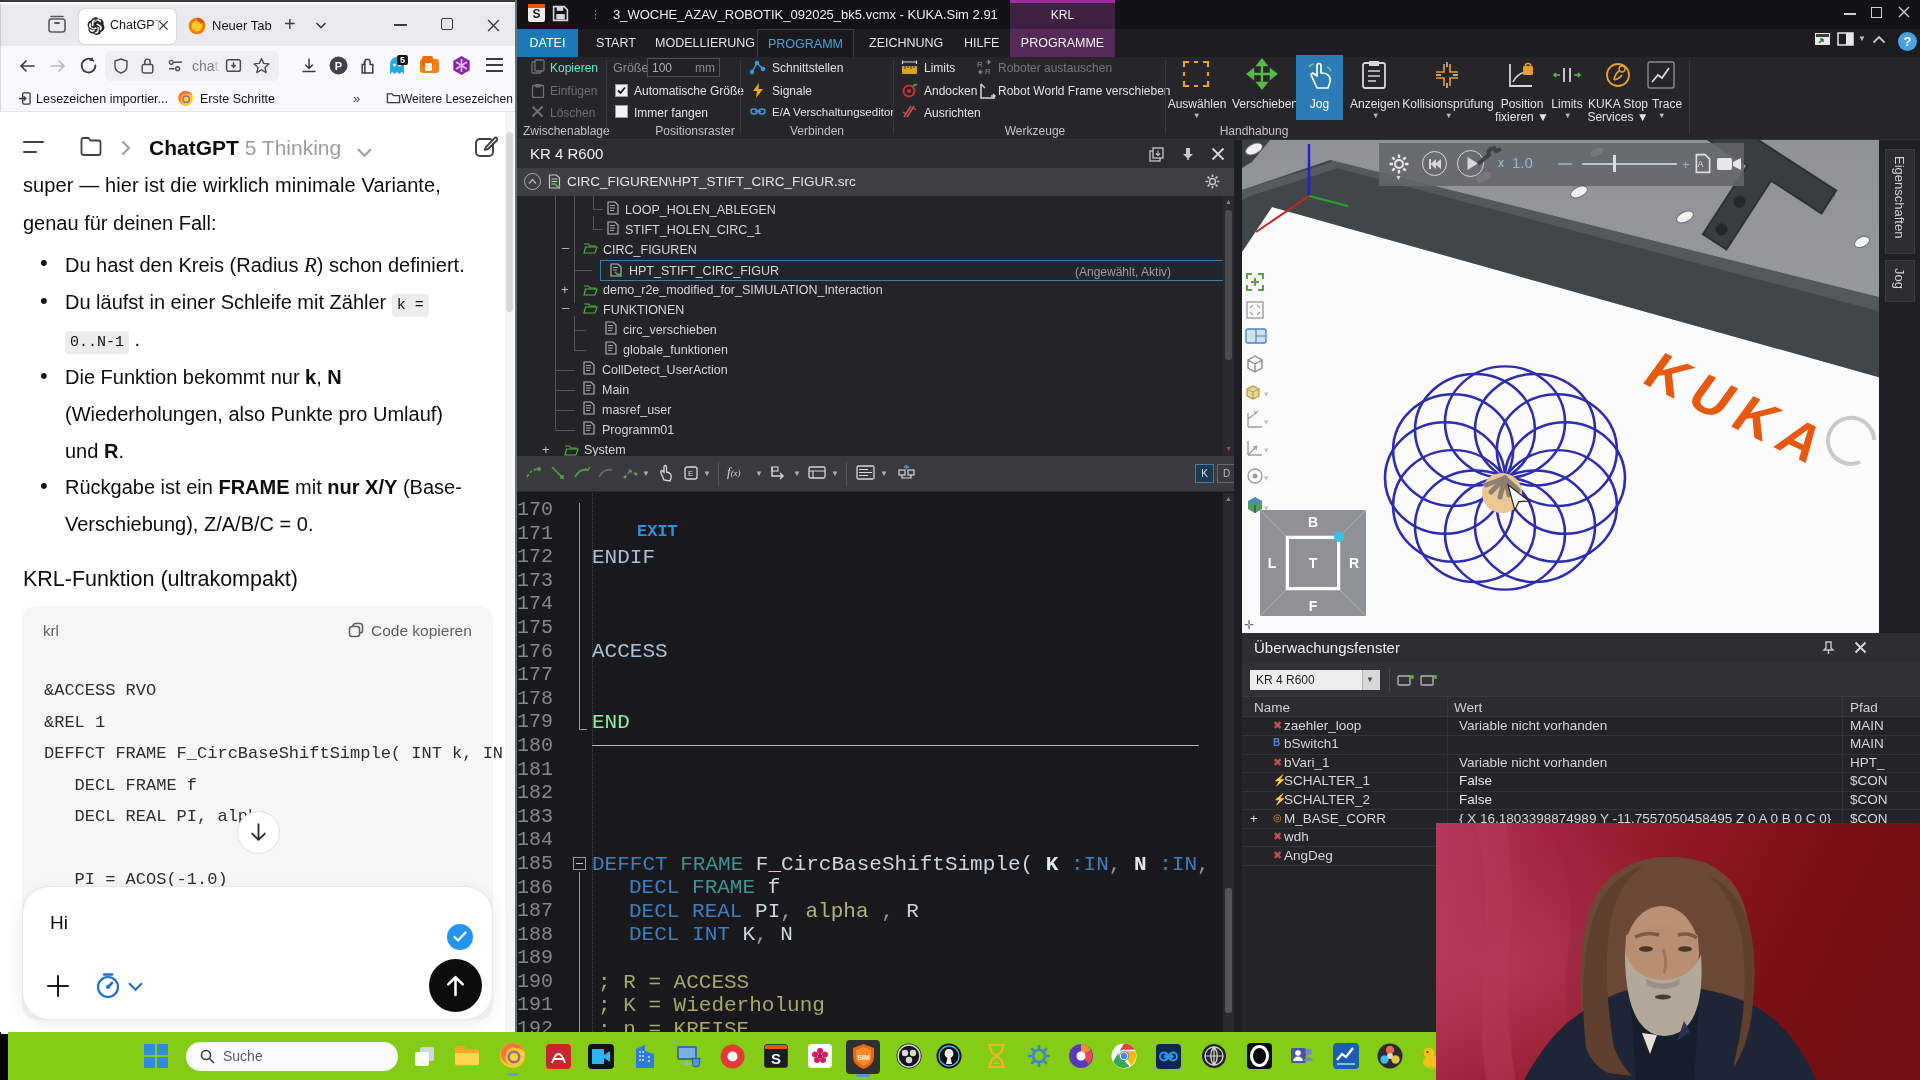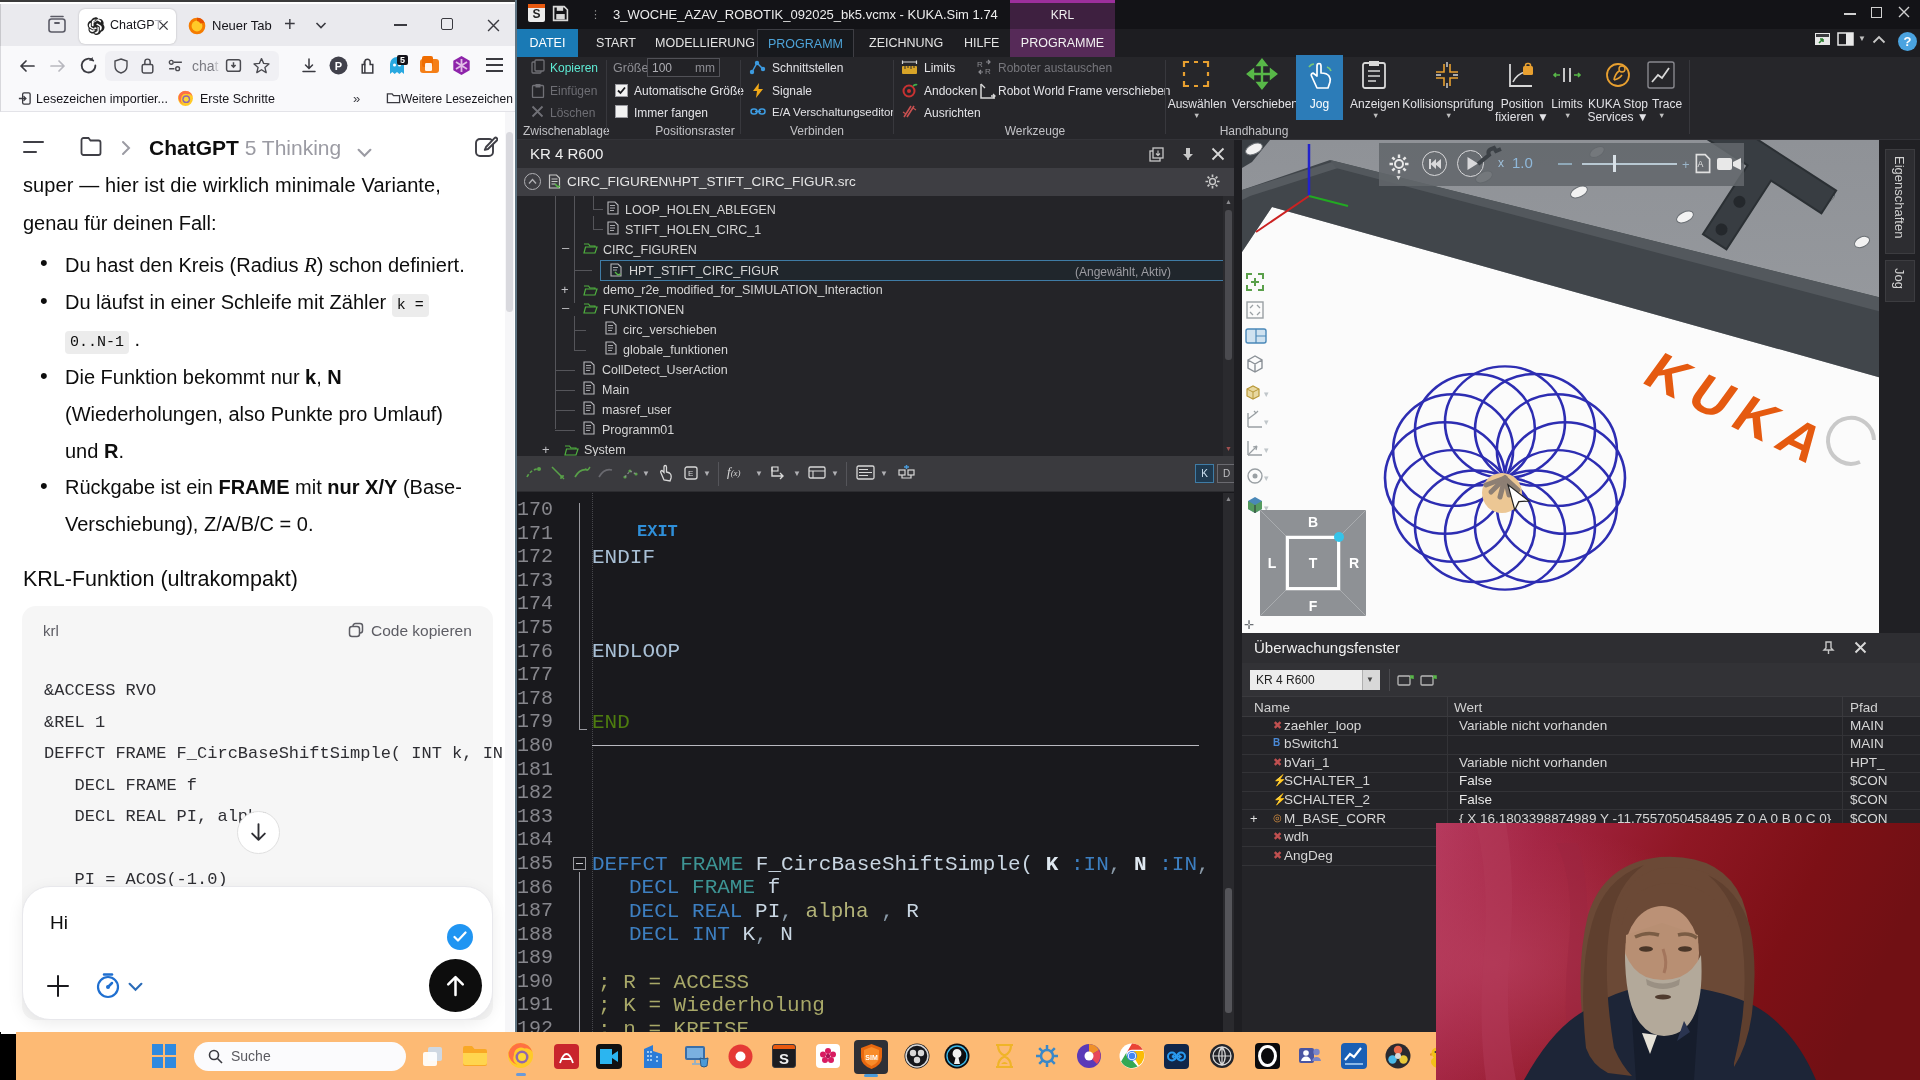--- a/index.html
+++ b/index.html
@@ -217,21 +217,21 @@
     <div class="abs" style="left:11px;top:4px;width:17px;height:18px;background:#ececec;border-radius:2px;">
         <div style="height:4px;background:#e8590f;"></div>
         <div style="text-align:center;font-size:12px;font-weight:bold;color:#222;line-height:13px;">S</div>
       </div>
     <svg class="abs" style="left:35px;top:5px" width="17" height="17" viewBox="0 0 16 16">
         <path d="M1.5 1.5 h10 l3 3 v10 h-13z" fill="none" stroke="#d8d8d8" stroke-width="1.5"></path>
         <rect x="4" y="8.5" width="8" height="5" fill="#d8d8d8"></rect>
         <rect x="4.5" y="1.5" width="6" height="4" fill="#d8d8d8"></rect>
       </svg>
     <div class="abs" style="left:73px;top:8px;font-size:11px;color:#9a9a9a;">⋮</div>
-    <div class="abs" style="left:96px;top:7px;font-size:13px;color:#ededed;white-space:nowrap;">3_WOCHE_AZAV_ROBOTIK_092025_bk5.vcmx - KUKA.Sim 1.74</div>
+    <div class="abs" style="left:96px;top:7px;font-size:13px;color:#ededed;white-space:nowrap;">3_WOCHE_AZAV_ROBOTIK_092025_bk5.vcmx - KUKA.Sim 2.91</div>
     <div class="abs" style="left:493px;top:0;width:105px;height:29px;background:#3e2040;border-top:3px solid #9c2f9c;"></div>
     <div class="abs" style="left:493px;top:8px;width:105px;text-align:center;font-size:12px;color:#f0f0f0;">KRL</div>
     <div class="abs" style="left:1327px;top:13px;width:12px;height:1.5px;background:#d0d0d0;"></div>
     <div class="abs" style="left:1354px;top:7px;width:11px;height:11px;border:1.5px solid #d0d0d0;"></div>
     <svg class="abs" style="left:1381px;top:6px" width="12" height="12" viewBox="0 0 12 12">
         <path d="M1 1 L11 11 M11 1 L1 11" stroke="#d0d0d0" stroke-width="1.4"></path>
       </svg>
   </div>
 
   <div class="abs" style="left:0;top:29px;width:1405px;height:28px;background:#1d1d21;">
@@ -600,22 +600,22 @@
     <div class="abs mono" style="left:0;top:37px;width:706px;height:539px;overflow:hidden;">
       <div class="abs" style="left:75px;top:0;width:1px;height:539px;border-left:1px dotted #47474c;"></div>
 
       <div class="abs mono" style="left:0;top:5px;width:43px;text-align:left;font-size:20px;color:#86868c;line-height:23.6px;">170<br>171<br>172<br>173<br>174<br>175<br>176<br>177<br>178<br>179<br>180<br>181<br>182<br>183<br>184<br>185<br>186<br>187<br>188<br>189<br>190<br>191<br>192</div>
 
       <div class="abs" style="left:62px;top:10px;width:1px;height:226px;background:#9a9aa0;"></div>
       <div class="abs" style="left:62px;top:236px;width:8px;height:1px;background:#9a9aa0;"></div>
 
       <div class="abs" style="left:120px;top:29px;font-size:17px;font-weight:bold;color:#2f8fd9;">EXIT</div>
       <div class="abs" style="left:75px;top:53px;font-size:21px;color:#a9c0d6;">ENDIF</div>
-      <div class="abs" style="left:75px;top:147px;font-size:21px;color:#a9c0d6;">ENDLOOP</div>
-      <div class="abs" style="left:75px;top:218px;font-size:21px;color:#4d7c0f;">END</div>
+      <div class="abs" style="left:75px;top:147px;font-size:21px;color:#a9c0d6;">ACCESS</div>
+      <div class="abs" style="left:75px;top:218px;font-size:21px;color:#86efac;">END</div>
       <div class="abs" style="left:75px;top:252px;width:607px;height:1px;background:#b9b9c0;"></div>
 
       <div class="abs" style="left:56px;top:364px;width:13px;height:13px;border:1px solid #9a9aa0;background:#19191d;">
           <div style="width:7px;height:1px;background:#c8c8cc;margin:5px auto;"></div>
         </div>
       <div class="abs" style="left:62px;top:379px;width:1px;height:160px;background:#9a9aa0;"></div>
       <div class="abs" style="left:75px;top:360px;font-size:21px;white-space:pre;"><span style="color:#3d7fc1;">DEFFCT</span> <span style="color:#3d9494;">FRAME</span> <span style="color:#c9d6e2;">F_CircBaseShiftSimple</span><span style="color:#c9d6e2;">(</span> <b style="color:#dfe8f0;">K</b> <span style="color:#3d7fc1;">:IN</span><span style="color:#8a9aa8;">,</span> <b style="color:#dfe8f0;">N</b> <span style="color:#3d7fc1;">:IN</span><span style="color:#8a9aa8;">,</span> <b style="color:#dfe8f0;">I</b></div>
       <div class="abs" style="left:112px;top:383px;font-size:21px;white-space:pre;"><span style="color:#3d7fc1;">DECL</span> <span style="color:#3d9494;">FRAME</span> <span style="color:#c9d6e2;">f</span></div>
       <div class="abs" style="left:112px;top:407px;font-size:21px;white-space:pre;"><span style="color:#3d7fc1;">DECL</span> <span style="color:#3d7fc1;">REAL</span> <span style="color:#c9d6e2;">PI</span><span style="color:#8a9aa8;">,</span> <span style="color:#b3b378;">alpha</span> <span style="color:#8a9aa8;">,</span> <span style="color:#c9d6e2;">R</span></div>
       <div class="abs" style="left:112px;top:430px;font-size:21px;white-space:pre;"><span style="color:#3d7fc1;">DECL</span> <span style="color:#3d7fc1;">INT</span> <span style="color:#c9d6e2;">K</span><span style="color:#8a9aa8;">,</span> <span style="color:#c9d6e2;">N</span></div>
@@ -876,21 +876,21 @@
         <div class="abs" style="left:217px;top:94px;white-space:nowrap;">{ X 16.1803398874989  Y -11.7557050458495  Z 0  A 0  B 0  C 0}</div>
         <div class="abs" style="left:608px;top:94px;">$CON</div>
       <div class="abs" style="left:31px;top:113px;font-size:11px;color:#c05050;">✖</div>
         <div class="abs" style="left:42px;top:112px;">wdh</div>
       <div class="abs" style="left:31px;top:132px;font-size:11px;color:#c05050;">✖</div>
         <div class="abs" style="left:42px;top:131px;">AngDeg</div>
     </div>
   </div>
 </div>
 
-<div class="abs" id="taskbar" style="left:16px;top:1032px;width:1868px;height:48px;background:#fdba74;">
+<div class="abs" id="taskbar" style="left:8px;top:1032px;width:1868px;height:48px;background:#84cc16;">
   <svg class="abs" style="left:135px;top:11px" width="26" height="26" viewBox="0 0 26 26">
       <rect x="1" y="1" width="11" height="11" fill="#2f8ae0"></rect>
       <rect x="14" y="1" width="11" height="11" fill="#2f8ae0"></rect>
       <rect x="1" y="14" width="11" height="11" fill="#2f8ae0"></rect>
       <rect x="14" y="14" width="11" height="11" fill="#2f8ae0"></rect>
     </svg>
   <div class="abs" style="left:178px;top:10px;width:212px;height:29px;background:#fbfbfd;border-radius:15px;"></div>
   <svg class="abs" style="left:192px;top:17px" width="15" height="15" viewBox="0 0 15 15">
       <circle cx="6" cy="6" r="4.5" fill="none" stroke="#3a3a40" stroke-width="1.6"></circle>
       <path d="M9.5 9.5 L14 14" stroke="#3a3a40" stroke-width="1.6"></path>

